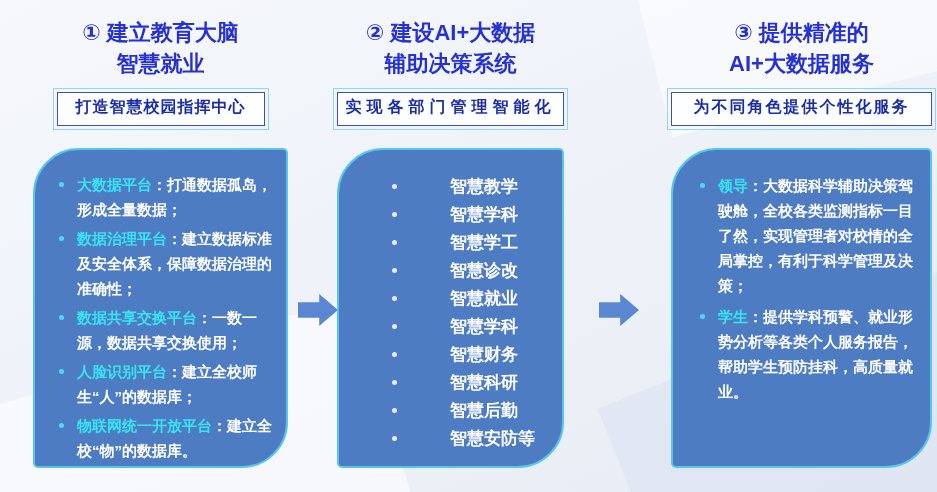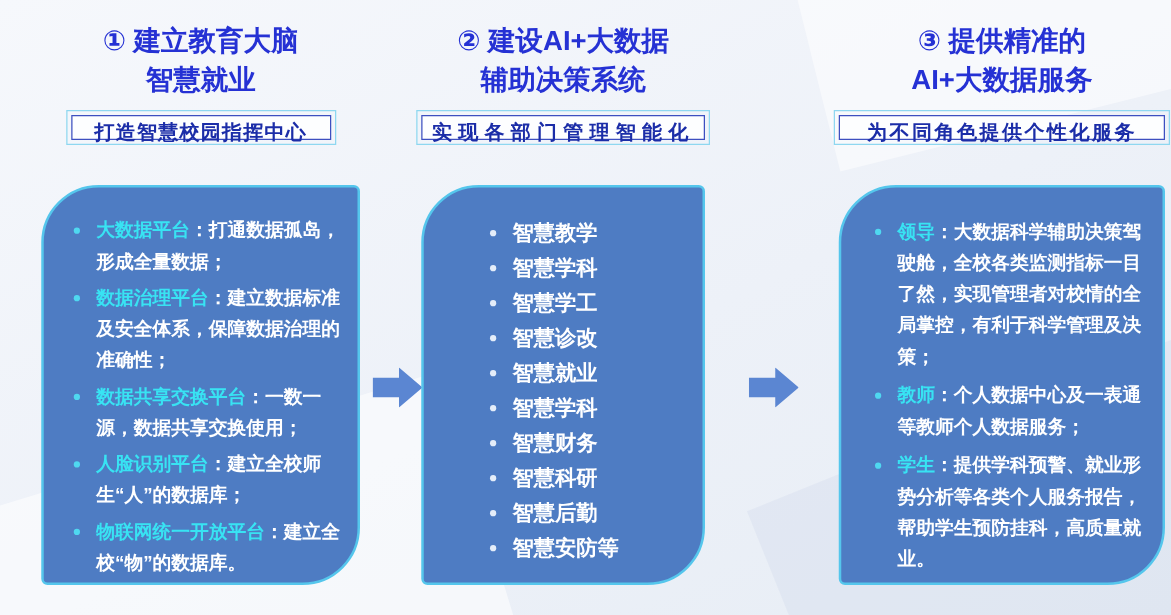--- a/index.html
+++ b/index.html
@@ -16,41 +16,41 @@
   .col{position:absolute;top:0;height:492px;}
   .col-1{left:33px;width:255px;}
   .col-2{left:337px;width:227px;}
   .col-3{left:671px;width:261px;}
 
   .title{margin-top:17px;text-align:center;font-weight:bold;font-size:22px;
     line-height:31px;color:#2531d4;}
 
   .subtitle-box{margin:13px auto 0;background:#fdfeff;border:1px solid #3d4fc0;
     outline:1px solid #8ed7f0;outline-offset:3px;text-align:center;font-weight:bold;
-    font-size:16px;color:#1b2da8;height:20px;line-height:28px;box-sizing:border-box;}
+    font-size:16px;color:#1b2da8;height:34px;line-height:28px;box-sizing:border-box;}
   .col-1 .subtitle-box{width:208px;letter-spacing:1px;}
   .col-2 .subtitle-box{width:100%;letter-spacing:5px;}
   .col-3 .subtitle-box{width:100%;letter-spacing:2px;}
 
   .panel{position:absolute;top:148px;left:0;width:100%;height:320px;
     background:#4e7cc3;border:2px solid #55c6ec;border-radius:46px 5px 46px 5px;
     box-sizing:border-box;overflow:hidden;}
 
   ul.plist{list-style:none;margin:0;padding:0;}
   .plist li{display:flex;color:#ffffff;font-weight:bold;}
   .txt{margin:0;}
   .dot{flex:0 0 5px;width:5px;height:5px;border-radius:50%;margin-right:13px;}
 
   .col-1 .plist{padding:22px 14px 0 22px;}
   .col-1 .plist li{font-size:15px;line-height:25px;margin-bottom:4px;}
   .col-1 .dot,.col-3 .dot{background:#4fd8f0;margin-top:10px;}
   .col-1 .dot{margin-left:2px;}
 
   .col-2 .plist{padding:24px 10px 0 53px;}
-  .col-2 .plist li{font-size:17px;line-height:25px;margin-bottom:3px;}
+  .col-2 .plist li{font-size:17px;line-height:25px;margin-bottom:3px;gap:40px;}
   .col-2 .dot{background:#e4edf9;margin-top:10px;}
 
   .col-3 .plist{padding:23px 14px 0 27px;}
   .col-3 .plist li{font-size:15px;line-height:25px;margin-bottom:6px;}
 
   .term{color:#38e3f3;font-weight:bold;}
 
   .arrow{position:absolute;width:40px;height:34px;background:#5b86d2;
     clip-path:polygon(0 27%,53% 27%,53% 3%,100% 50%,53% 97%,53% 73%,0 73%);}
   .arrow-1{left:298px;top:293px;}
@@ -165,22 +165,18 @@
       <span>为不同角色提供个性化服务</span>
     </div>
     <div class="panel">
       <ul class="plist">
         <li>
           <span class="dot"></span>
           <p class="txt"><span class="term">领导</span><span>：大数据科学辅助决策驾驶舱，全校各类监测指标一目了然，实现管理者对校情的全局掌控，有利于科学管理及决策；</span></p>
         </li>
         <li>
           <span class="dot"></span>
-          <p class="txt"><span class="term">教师</span><span>：个人数据中心及一表通等教师个人数据服务；</span></p>
-        </li>
-        <li>
-          <span class="dot"></span>
           <p class="txt"><span class="term">学生</span><span>：提供学科预警、就业形势分析等各类个人服务报告，帮助学生预防挂科，高质量就业。</span></p>
         </li>
       </ul>
     </div>
   </div>
 </div>
 
 </body></html>

